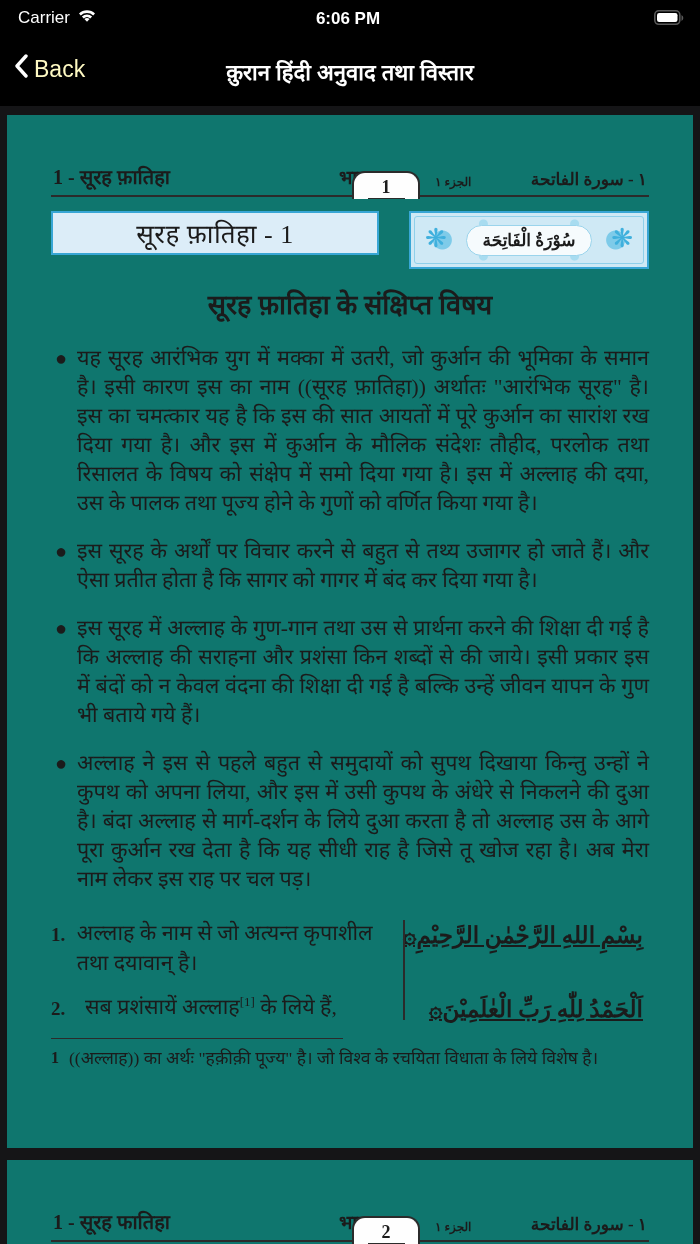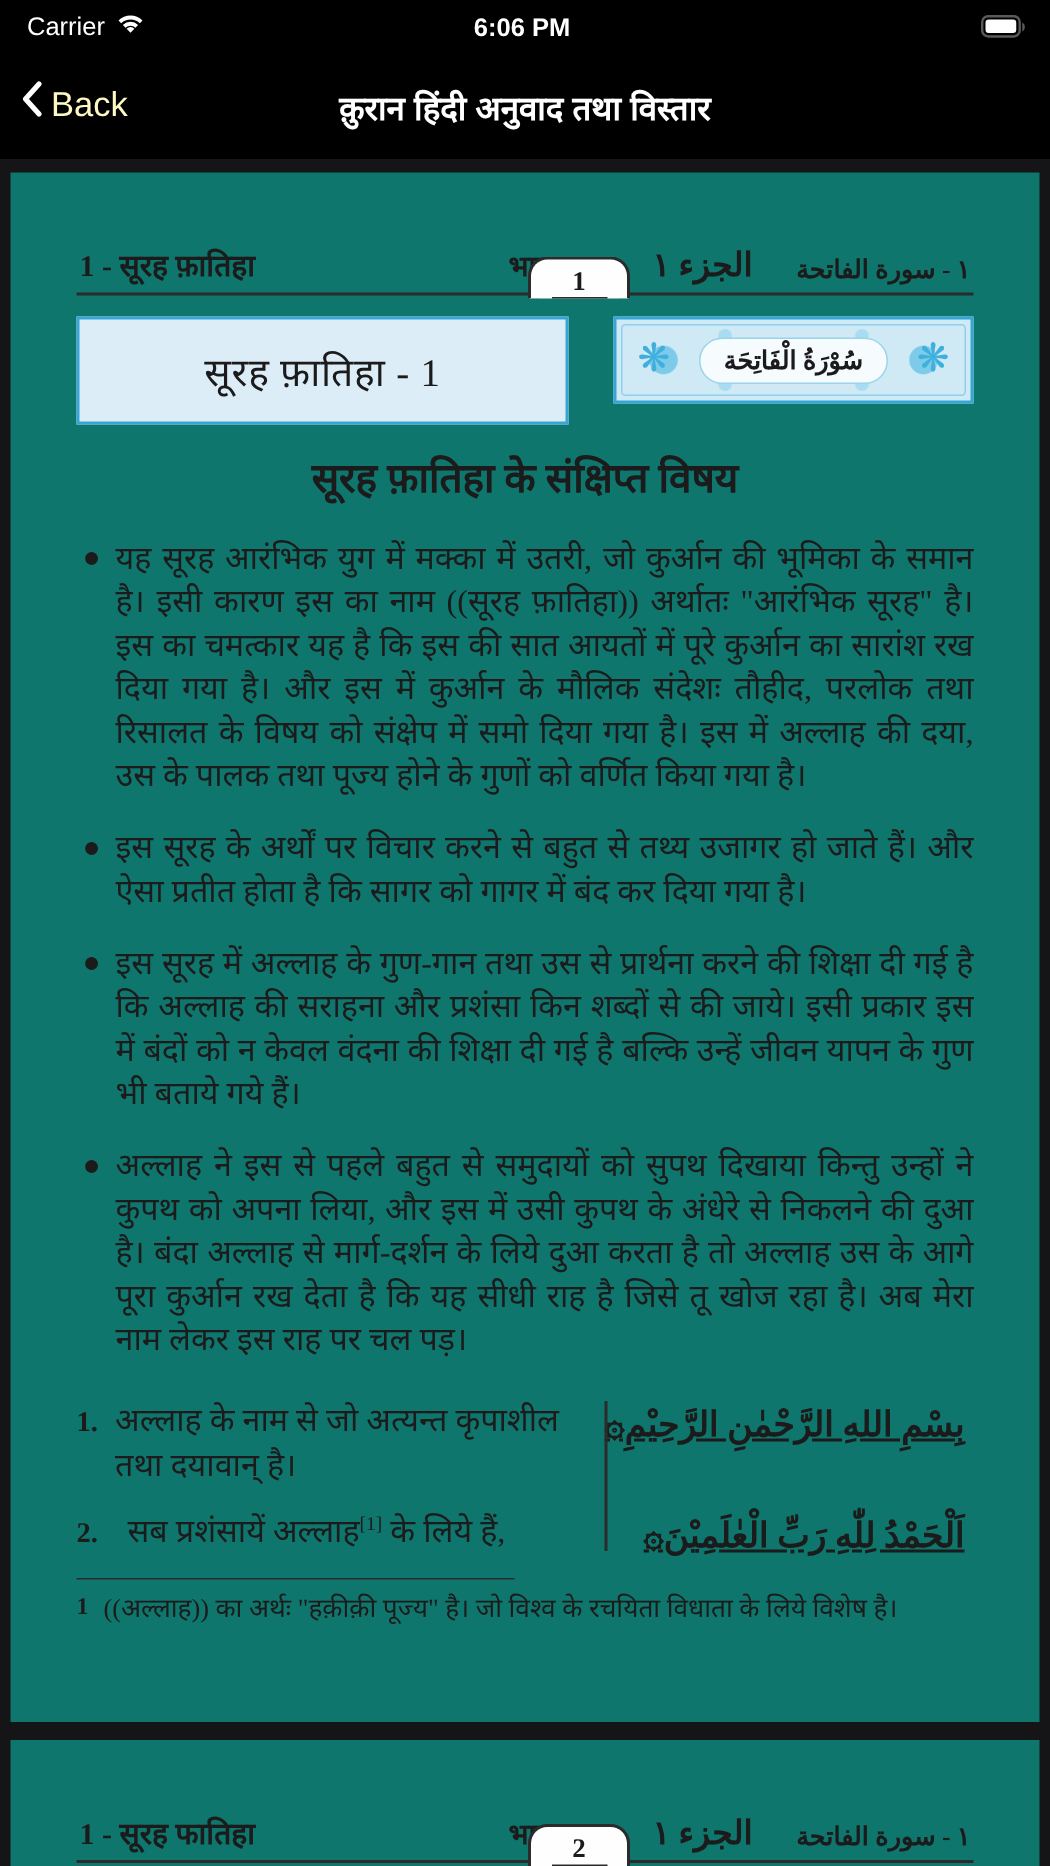--- a/index.html
+++ b/index.html
@@ -60,27 +60,27 @@
     position:absolute; left:301px; bottom:-2px; width:68px; height:28px;
     background:#fefefe;
     border:2px solid #2b2b2b; border-bottom:none;
     border-radius:13px 13px 0 0;
     display:flex; align-items:flex-end; justify-content:center;
   }
   .pg-tab-num {
     font-size:18px; font-weight:700; line-height:22px;
     border-bottom:1.5px solid #2b2b2b; padding:0 14px;
   }
-  .pg-h-juz    { position:absolute; left:384px; bottom:7px; font-size:22px; font-weight:700; direction:rtl; }
+  .pg-h-juz    { position:absolute; left:384px; bottom:7px; font-size:12px; font-weight:700; direction:rtl; }
   .pg-h-right  { position:absolute; right:2px; bottom:7px; font-size:17px; font-weight:700; direction:rtl; }
 
   
   .title-row { margin-top:14px; display:flex; justify-content:space-between; }
   .surah-box {
-    width:328px; height:72px;
+    width:328px; height:44px;
     background:#dcedf8; border:2px solid #38a6d5;
     display:flex; align-items:center; justify-content:center;
     font-size:26px; letter-spacing:.5px;
   }
   .ornate-box {
     position:relative; width:240px; height:58px;
     background:#cfe9f5; border:2px solid #38a6d5;
     overflow:hidden;
     display:flex; align-items:center; justify-content:center;
   }

